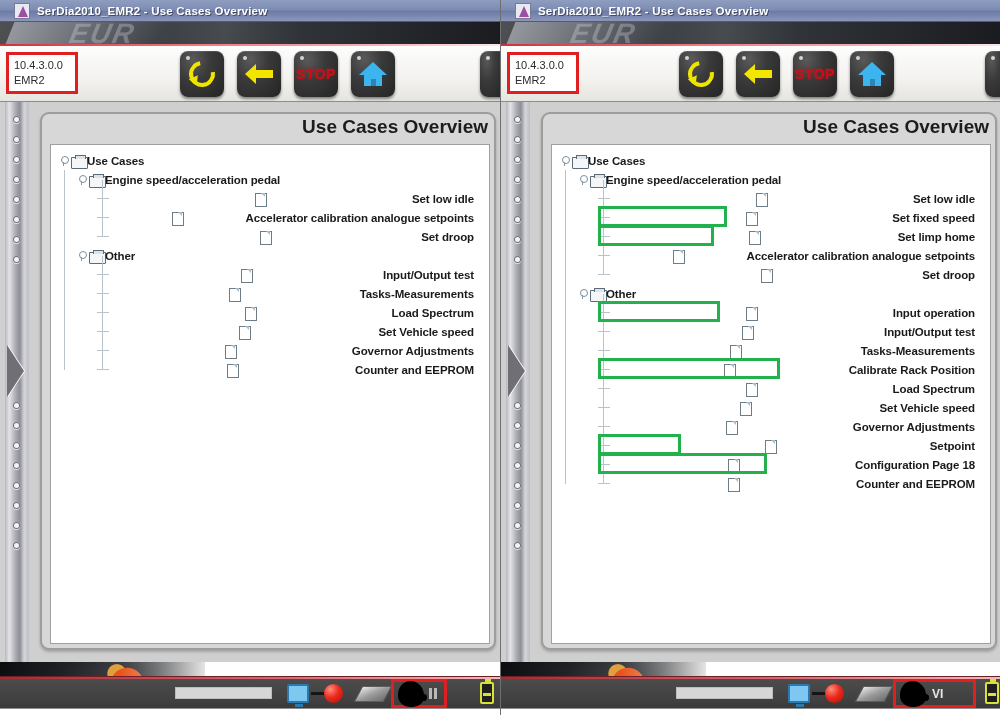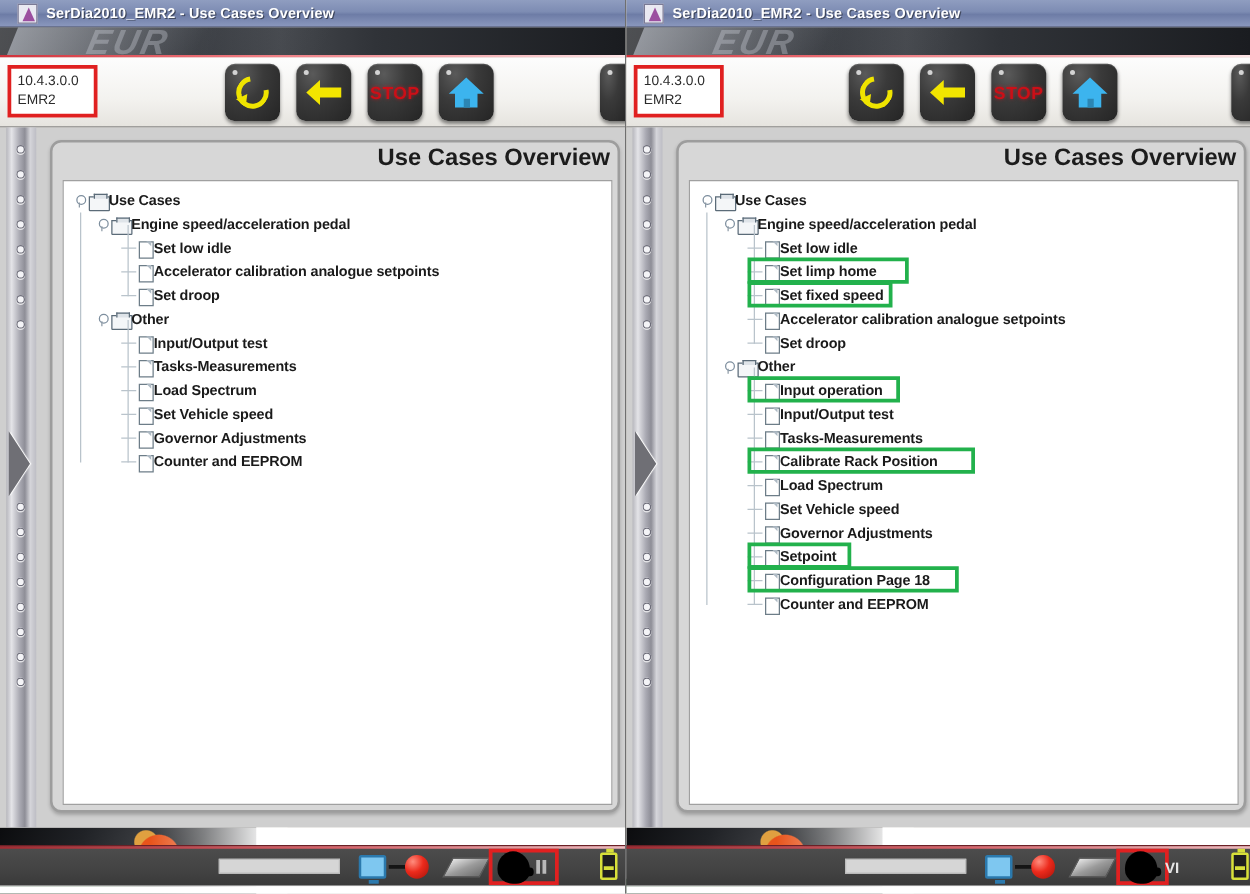--- a/index.html
+++ b/index.html
@@ -236,21 +236,21 @@
   .node .lbl {
     font-size: 11.5px;
     color: #1a1a1a;
     font-weight: bold;
     letter-spacing: -0.1px;
     position: relative; z-index: 3;
     padding-right: 3px;
   }
   .lvl0 { padding-left: 8px; }
   .lvl1 { padding-left: 26px; }
-  .lvl2 { padding-left: 46px; }
+  .lvl2 { padding-left: 46px; justify-content: space-between; }
 
   .handle {
     width: 11px; height: 11px; position: relative; flex: 0 0 auto;
     margin-right: 1px;
   }
   .handle::before {
     content: "";
     position: absolute; left: 2px; top: 1px;
     width: 6px; height: 6px; border-radius: 50%;
     border: 1px solid #7d8e9e; background: #ffffff;
@@ -656,26 +656,26 @@
                 <span class="lbl">Engine speed/acceleration pedal</span>
               </div>
               <div class="node lvl2">
                 <span class="dash"></span>
                 <span class="file"></span>
                 <span class="lbl">Set low idle</span>
               </div>
               <div class="node lvl2">
                 <span class="dash"></span>
                 <span class="file"></span>
+                <span class="lbl">Set fixed speed</span>
+              </div>
+              <div class="node lvl2">
+                <span class="dash"></span>
+                <span class="file"></span>
                 <span class="lbl">Set limp home</span>
-              </div>
-              <div class="node lvl2">
-                <span class="dash"></span>
-                <span class="file"></span>
-                <span class="lbl">Set fixed speed</span>
               </div>
               <div class="node lvl2">
                 <span class="dash"></span>
                 <span class="file"></span>
                 <span class="lbl">Accelerator calibration analogue setpoints</span>
               </div>
               <div class="node lvl2">
                 <span class="dash"></span>
                 <span class="file"></span>
                 <span class="lbl">Set droop</span>
@@ -755,21 +755,21 @@
       <div class="shotfade"></div>
     </div>
 
     <div class="statusbar">
       <div class="redtop"></div>
       <div class="progress"></div>
       <div class="sicon monitor" style="left:287px; top:7px;"></div>
       <div class="sicon wire" style="left:311px; top:15px;"></div>
       <div class="sicon reddot" style="left:324px; top:7px;"></div>
       <div class="sicon stack" style="left:358px; top:9px;"></div>
-      <div class="headbox" style="left:392px; top:2px; width:42px; height:29px;">
+      <div class="headbox" style="left:392px; top:2px; width:83px; height:29px;">
         <div class="head"></div>
         <div class="vitxt">VI</div>
       </div>
       <div class="sicon battery" style="left:484px; top:5px;"></div>
     </div>
     <div class="bottomedge"></div>
   </div>
 
 </div>
 

